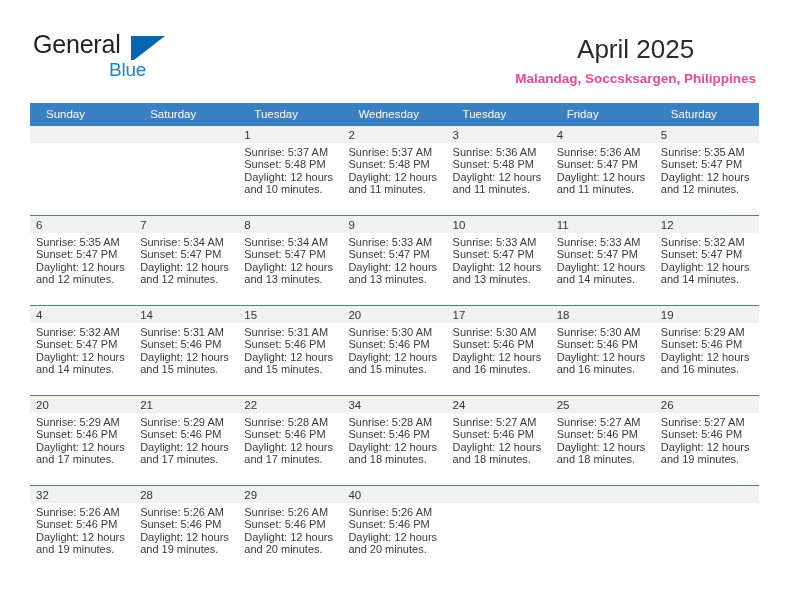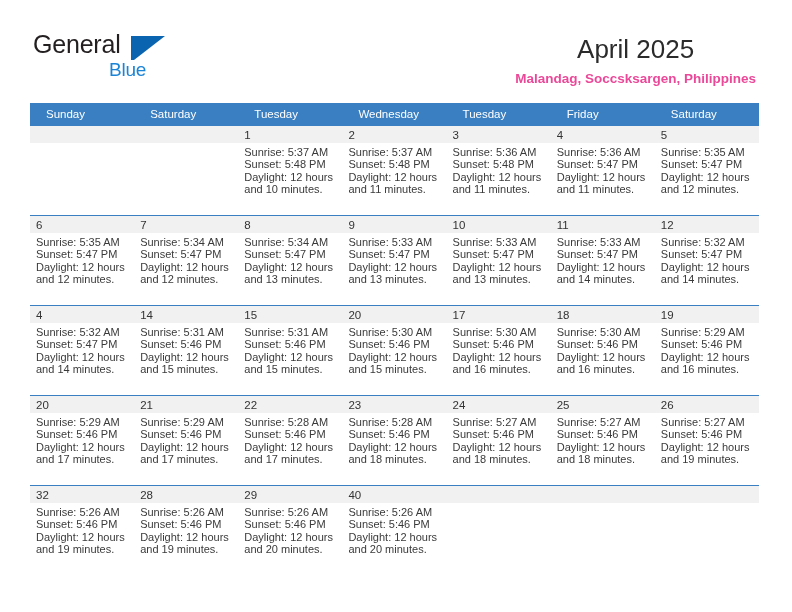--- a/index.html
+++ b/index.html
@@ -453,21 +453,21 @@
               <div class="cell-body">
                 <div>Sunrise: 5:28 AM</div>
                 <div>Sunset: 5:46 PM</div>
                 <div>Daylight: 12 hours</div>
                 <div>and 17 minutes.</div>
               </div>
             </div>
           </td>
           <td>
             <div class="cell-inner">
-              <div class="daynum-band">23</div>
+              <div class="daynum-band">34</div>
               <div class="cell-body">
                 <div>Sunrise: 5:28 AM</div>
                 <div>Sunset: 5:46 PM</div>
                 <div>Daylight: 12 hours</div>
                 <div>and 18 minutes.</div>
               </div>
             </div>
           </td>
           <td>
             <div class="cell-inner">

